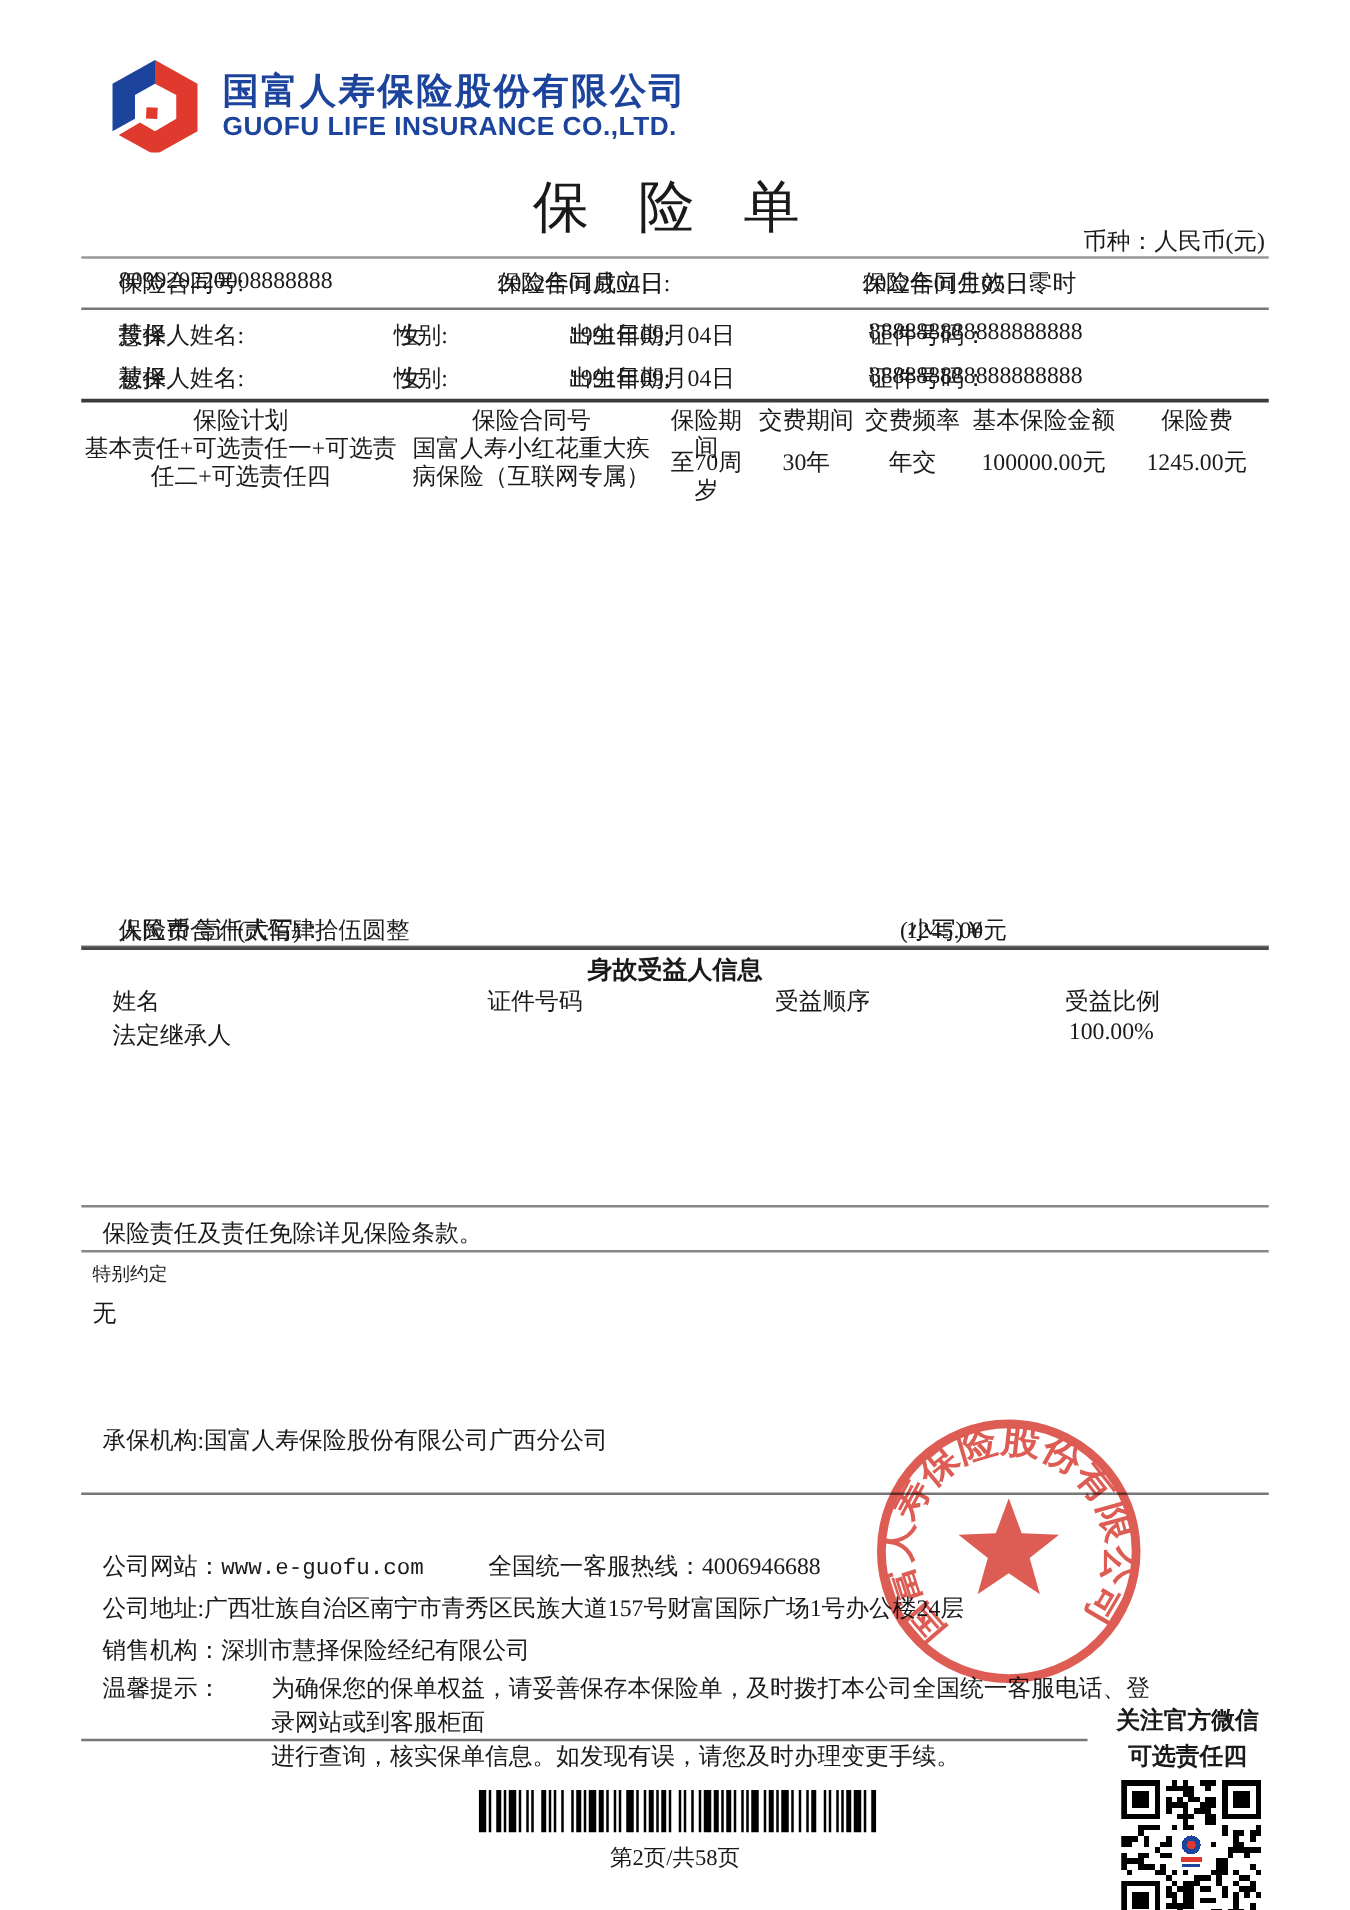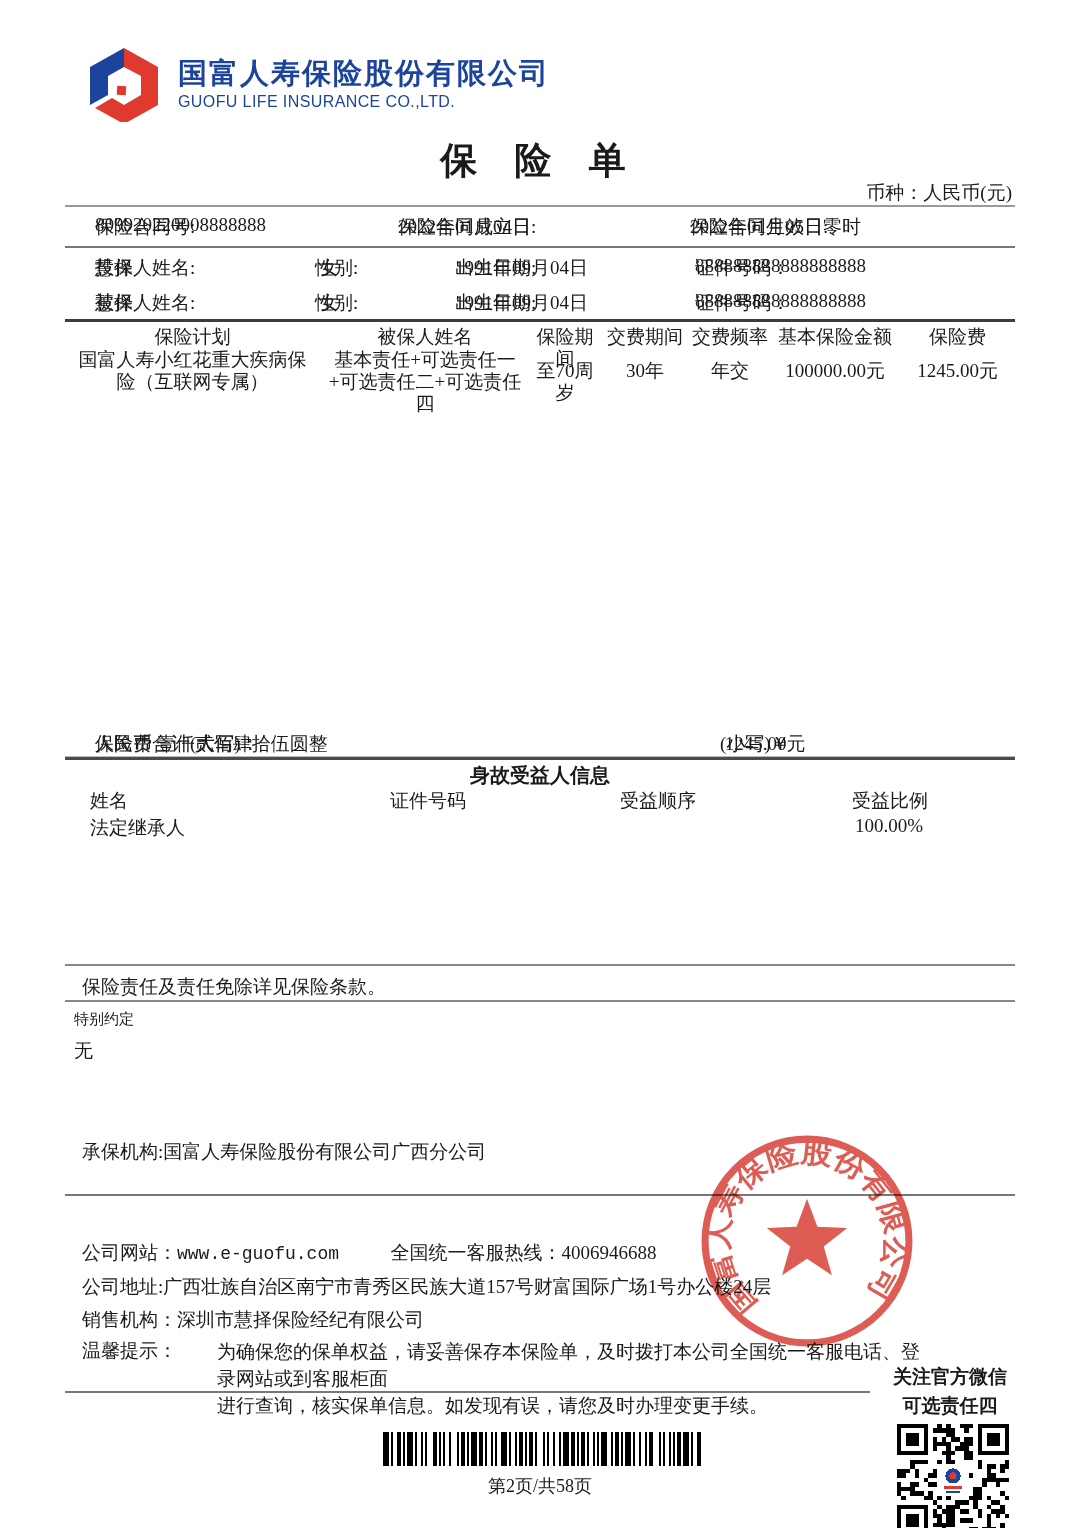--- a/index.html
+++ b/index.html
@@ -5,24 +5,24 @@
   html,body{margin:0;padding:0;background:#e8e8e8;}
   .page{position:relative;width:1080px;height:1528px;background:#ffffff;margin:0 auto;
         font-family:"Liberation Serif","DejaVu Serif",serif;color:#1a1a1a;overflow:hidden;}
   .abs{position:absolute;}
   .hr{position:absolute;left:65px;width:950px;}
   
   .logo{position:absolute;left:84px;top:46px;display:flex;gap:14px;align-items:center;}
   .brand-txt{display:flex;flex-direction:column;justify-content:center;}
   .brand-cn{font-size:29px;font-weight:bold;letter-spacing:2px;line-height:36px;
             font-family:"Liberation Sans","DejaVu Sans",sans-serif;}
-  .brand-en{font-size:16px;font-weight:normal;letter-spacing:0.4px;line-height:22px;
+  .brand-en{font-size:21px;font-weight:bold;letter-spacing:0.4px;line-height:22px;
             font-family:"Liberation Sans","DejaVu Sans",sans-serif;}
   .doc-title{position:absolute;top:136px;left:0;width:100%;text-align:center;
-             font-size:37px;font-weight:bold;letter-spacing:14px;}
+             font-size:45px;font-weight:normal;letter-spacing:14px;}
   .currency{position:absolute;top:180px;right:68px;font-size:19px;}
   
   .frow{position:absolute;left:65px;width:950px;font-size:19px;height:26px;}
   .frow span{position:absolute;white-space:nowrap;}
   
   .grid7{position:absolute;left:65px;width:950px;display:grid;
          grid-template-columns:255px 210px 70px 90px 80px 130px 115px;
          font-size:19px;text-align:center;}
   .grid7 div{line-height:22px;}
   
@@ -115,31 +115,31 @@
         <span>1991年09月04日</span>
       </span>
     <span style="left:630px;">
       <span>证件号码：</span>
         <span>888888888888888888</span>
       </span>
   </div>
 
   <div class="grid7" style="top:326px;">
     <div>保险计划</div>
-    <div>被保人姓名</div>
+    <div>保险合同号</div>
     <div>保险期间</div>
     <div>交费期间</div>
     <div>交费频率</div>
     <div>基本保险金额</div>
     <div>保险费</div>
   </div>
 
   <div class="grid7" style="top:349px;">
+    <div>基本责任+可选责任一+可选责任二+可选责任四</div>
     <div style="padding:0 8px;">国富人寿小红花重大疾病保险（互联网专属）</div>
-    <div>基本责任+可选责任一+可选责任二+可选责任四</div>
     <div style="padding-top:11px;">至70周岁</div>
     <div style="padding-top:11px;">30年</div>
     <div style="padding-top:11px;">年交</div>
     <div style="padding-top:11px;">100000.00元</div>
     <div style="padding-top:11px;">1245.00元</div>
   </div>
 
   <div class="frow" style="top:731px;">
     <span style="left:30px;">
       <span>保险费合计(大写)：</span>

